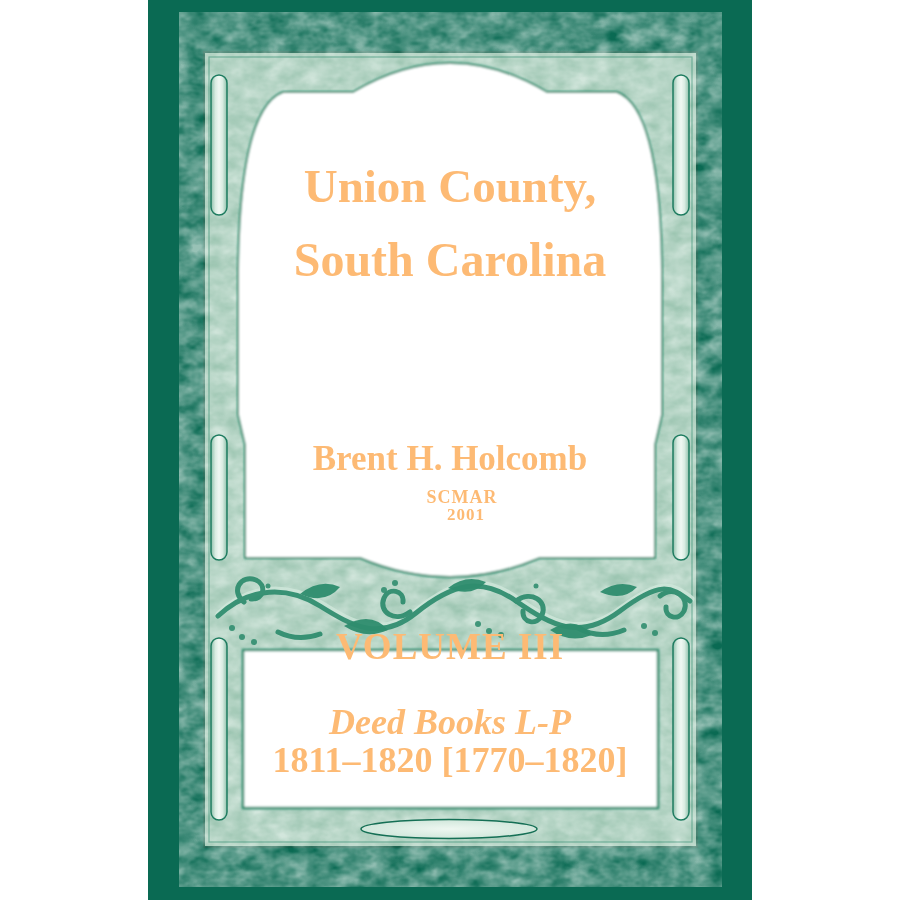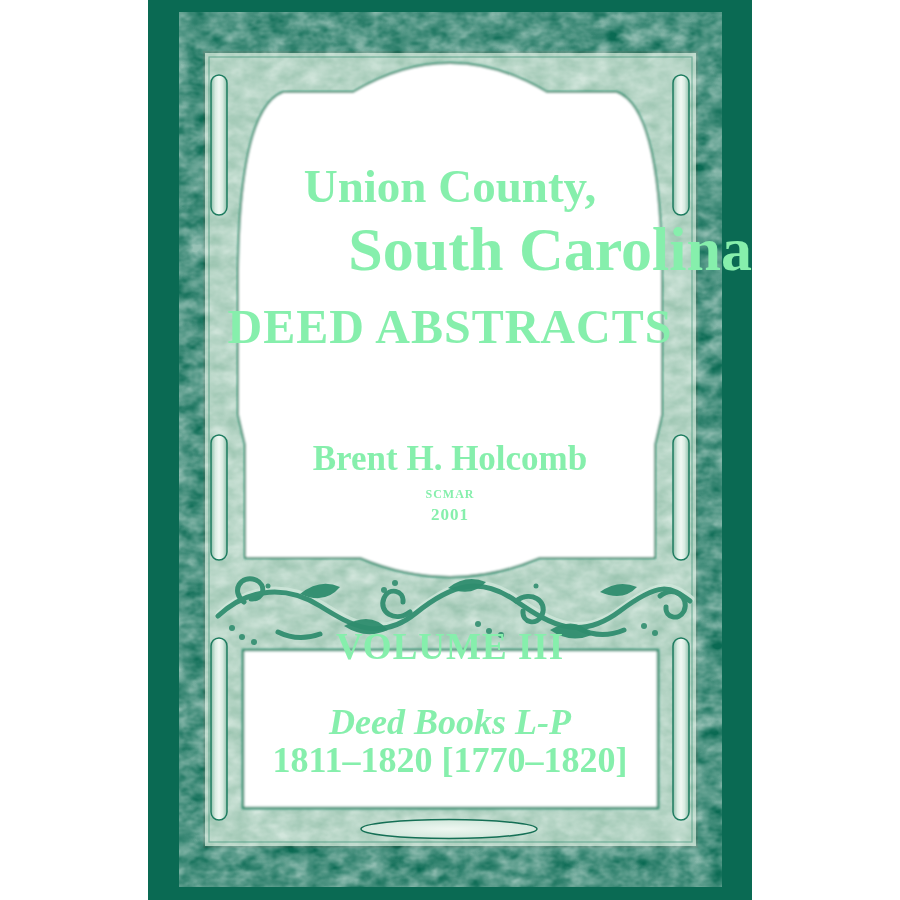--- a/index.html
+++ b/index.html
@@ -8,29 +8,29 @@
     font-family:"Liberation Serif","DejaVu Serif",serif;
   }
   .cover{
     position:absolute;left:148px;top:0;width:604px;height:900px;
     background:#0a6a53;
   }
   .frame-art{position:absolute;left:0;top:0;}
   .cover-text{position:absolute;left:0;top:0;width:604px;height:900px;}
   .txt{
     position:absolute;left:0;width:604px;text-align:center;
-    color:#86efac;font-weight:bold;line-height:1;white-space:nowrap;
+    color:#fdba74;font-weight:bold;line-height:1;white-space:nowrap;
   }
   .title1   {top:163px;font-size:47px;}
-  .title2   {top:218px;font-size:62px;text-align:right;}
+  .title2   {top:236px;font-size:48px;}
   .subtitle {top:303px;font-size:48px;letter-spacing:1px;}
   .byline   {top:408px;font-size:30px;}
   .author   {top:441px;font-size:35px;}
-  .publisher{top:488px;font-size:12px;letter-spacing:1px;}
-  .year     {top:506px;font-size:17px;letter-spacing:1px;}
+  .publisher{top:488px;font-size:18px;letter-spacing:1px;padding-left:12px;}
+  .year     {top:506px;font-size:17px;letter-spacing:1px;padding-left:16px;}
   .volume   {top:628px;font-size:37px;letter-spacing:1px;}
   .books    {top:704px;font-size:36px;font-style:italic;}
   .years    {top:742px;font-size:36px;text-align:center;}
 </style>
 </head>
 <body>
 
 <div class="page">
   <div class="cover">
 
@@ -112,21 +112,20 @@
         <rect x="525" y="435" width="16" height="125" rx="8"></rect>
         <rect x="525" y="638" width="16" height="182" rx="8"></rect>
       </g>
 
       <ellipse cx="301" cy="829" rx="88" ry="9.5" fill="url(#ovalGrad)" stroke="#156f55" stroke-width="1.5"></ellipse>
     </svg>
 
     <div class="cover-text">
       <div class="txt title1">Union County,</div>
       <div class="txt title2">South Carolina</div>
-      <div class="txt subtitle">DEED ABSTRACTS</div>
       <div class="txt author">Brent H. Holcomb</div>
       <div class="txt publisher">SCMAR</div>
       <div class="txt year">2001</div>
       <div class="txt volume">VOLUME III</div>
       <div class="txt books">Deed Books L-P</div>
       <div class="txt years">1811–1820 [1770–1820]</div>
     </div>
 
   </div>
 </div>

